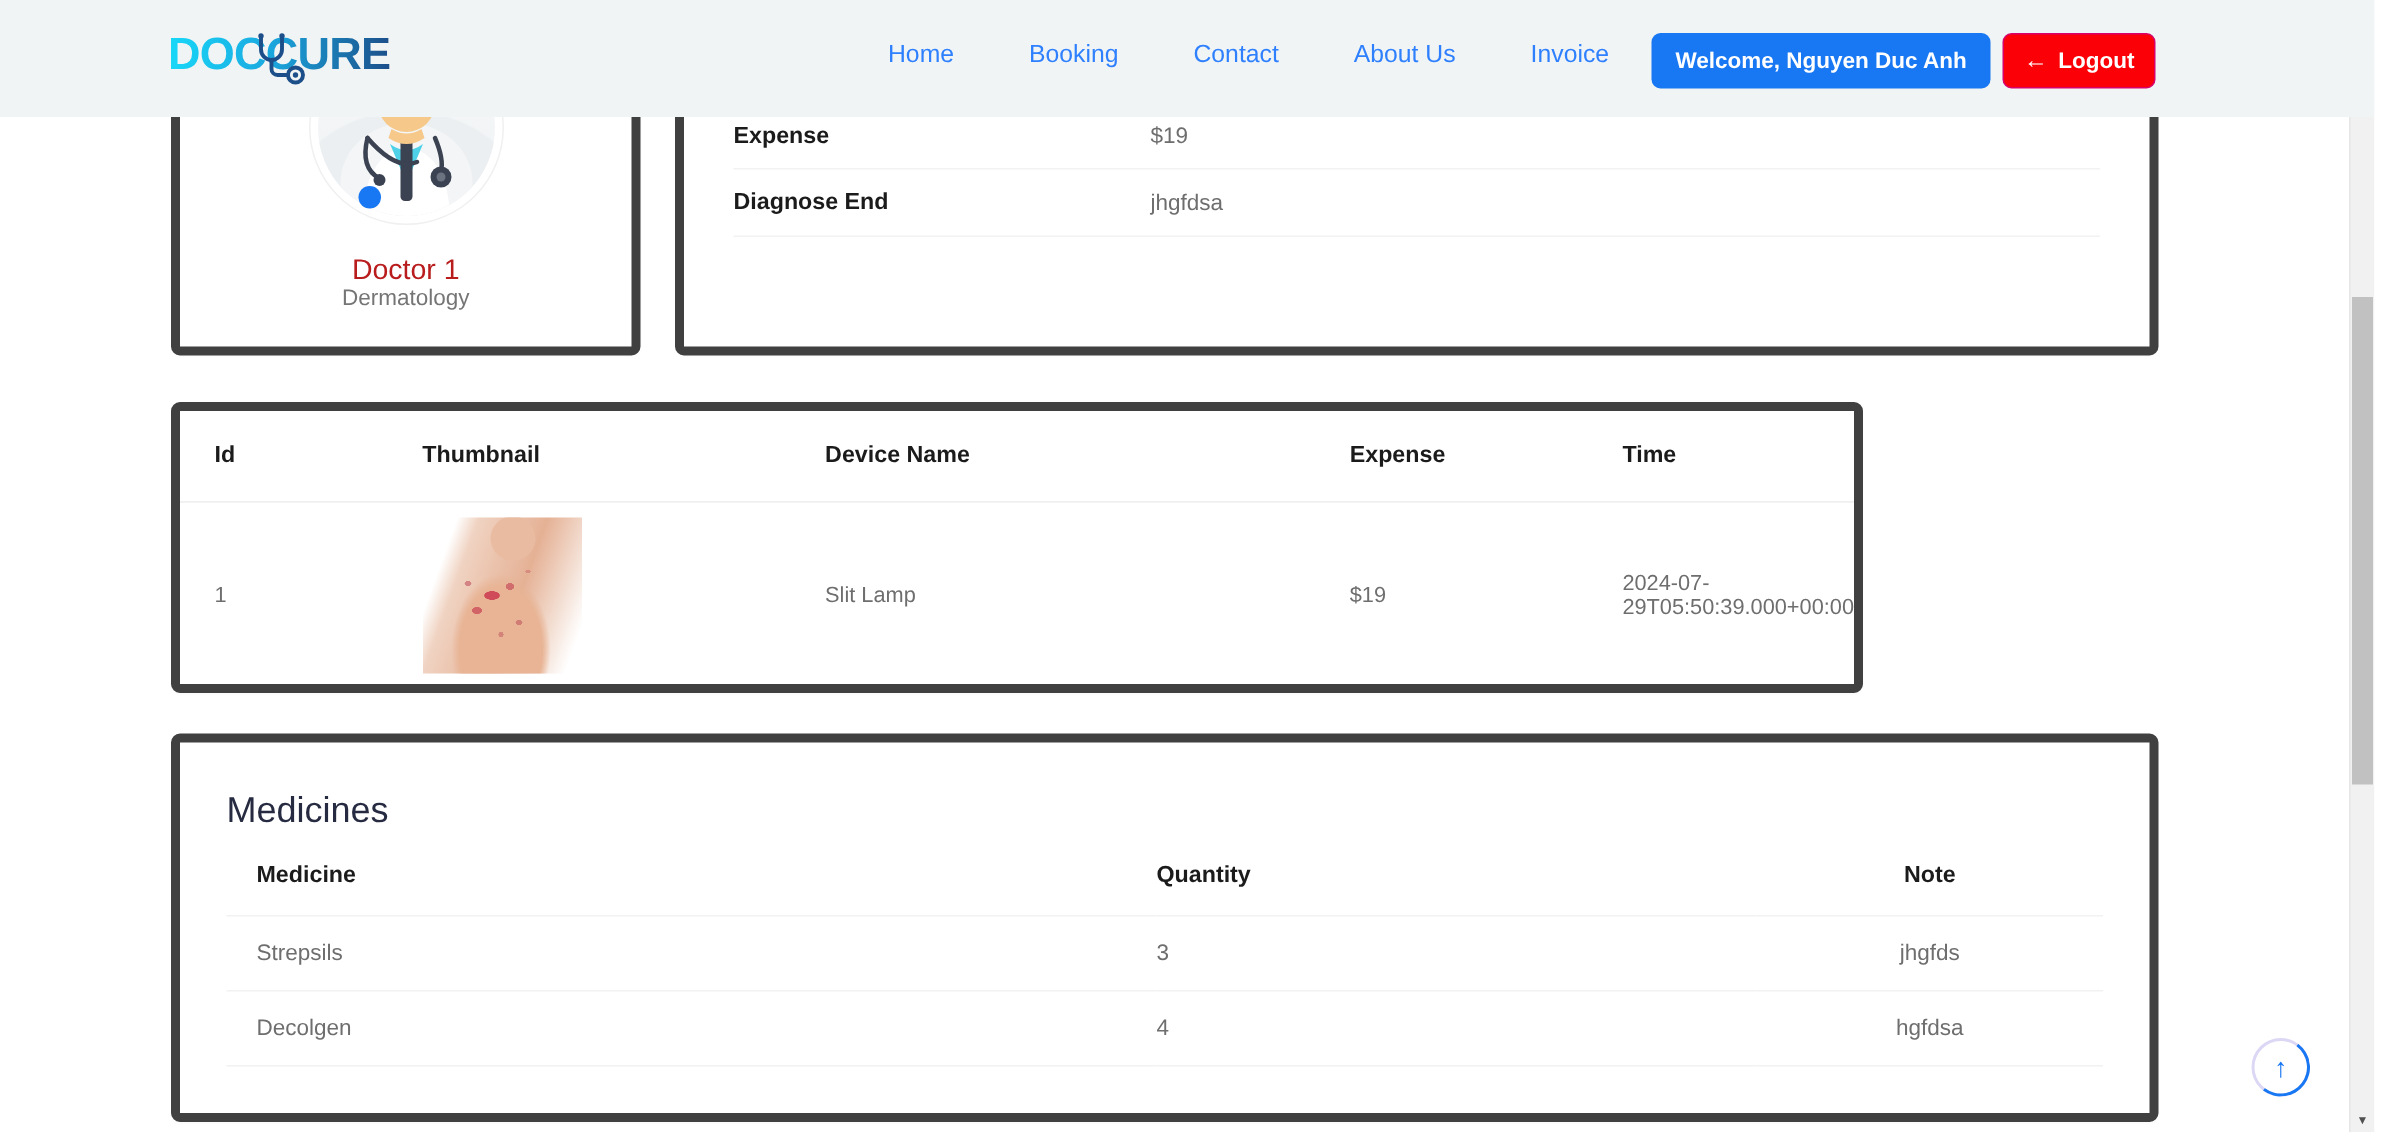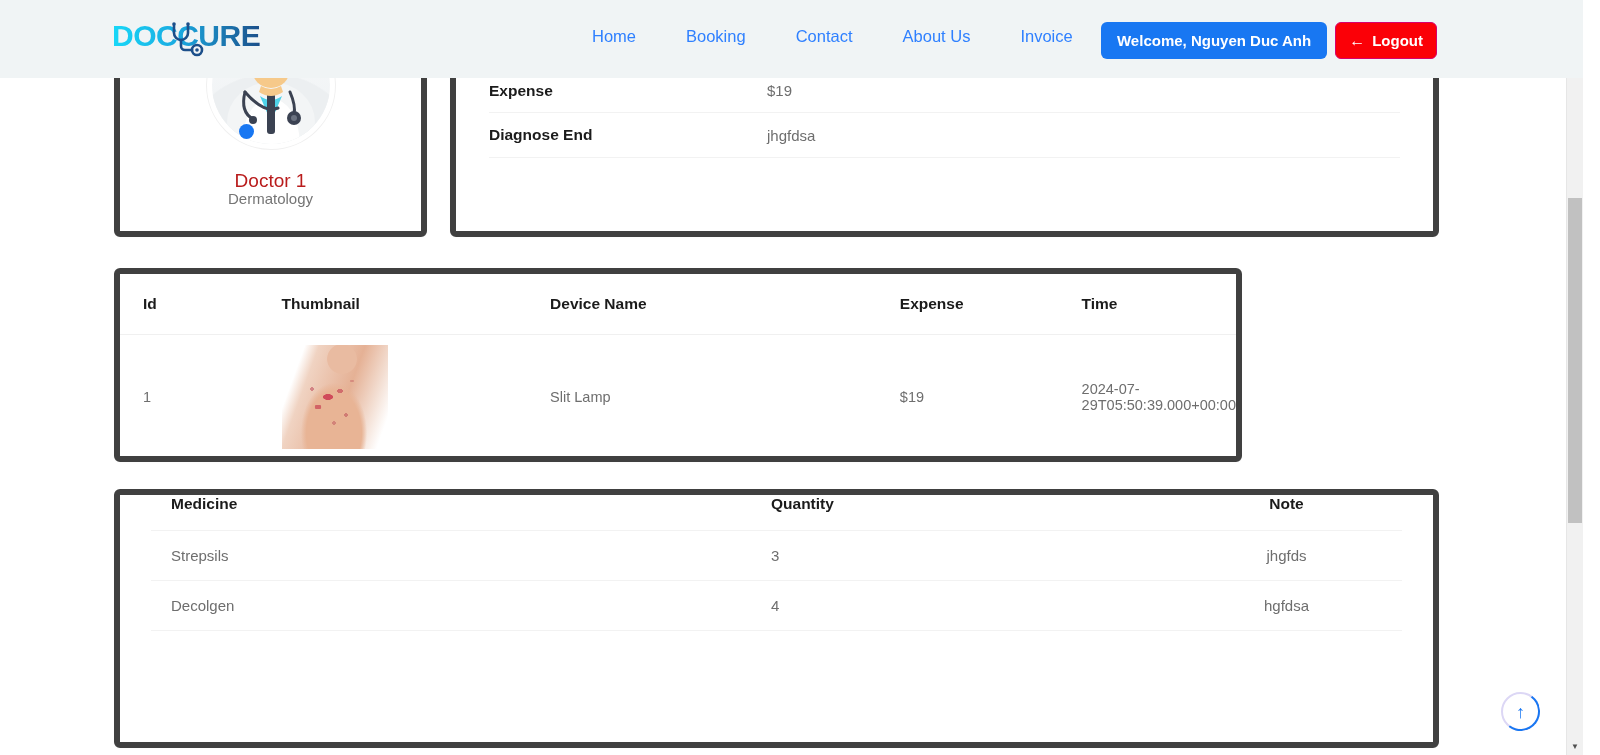--- a/index.html
+++ b/index.html
@@ -407,20 +407,21 @@
             </td>
             <td class="col-device">Slit Lamp</td>
             <td class="col-expense">$19</td>
             <td class="col-time">2024-07-29T05:50:39.000+00:00</td>
           </tr>
         </tbody>
       </table>
     </div>
 
     <div class="card" id="medicine-card">
+      <div id="medicines-title">Medicines</div>
       <table class="data-table">
         <thead>
           <tr>
             <th class="med-col-name">Medicine</th>
             <th class="med-col-qty">Quantity</th>
             <th class="med-col-note">Note</th>
           </tr>
         </thead>
         <tbody>
           <tr>

